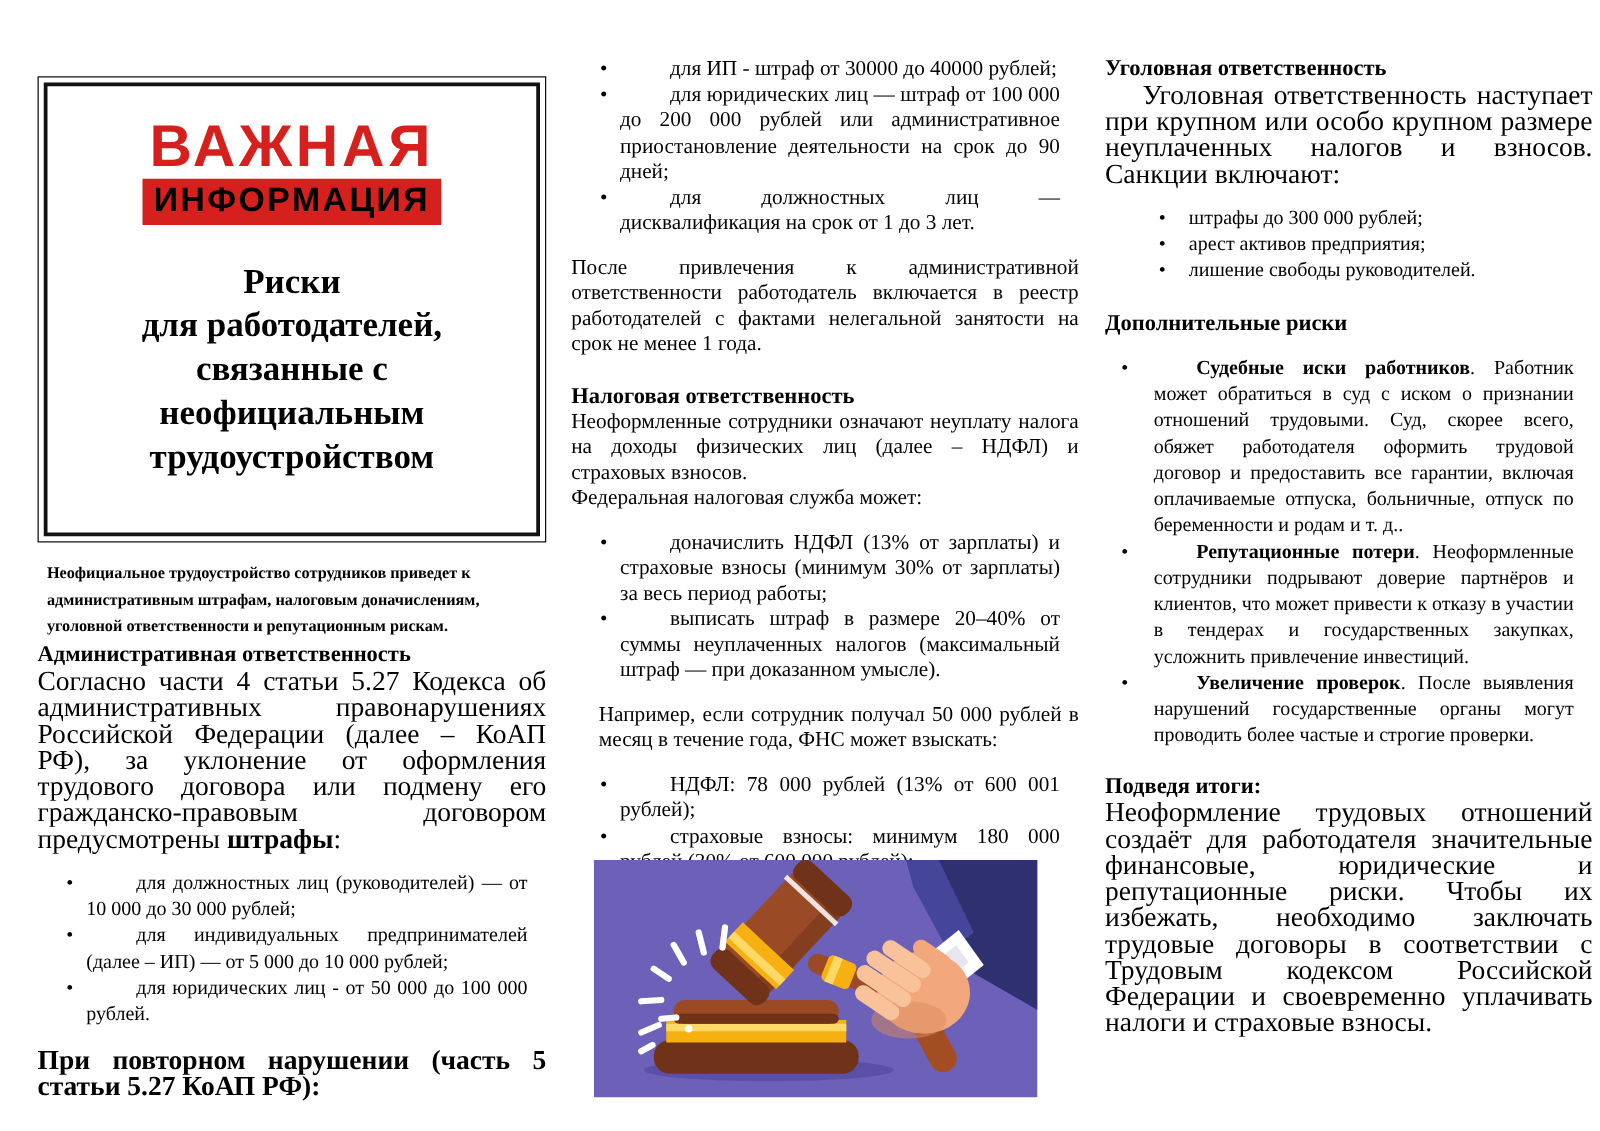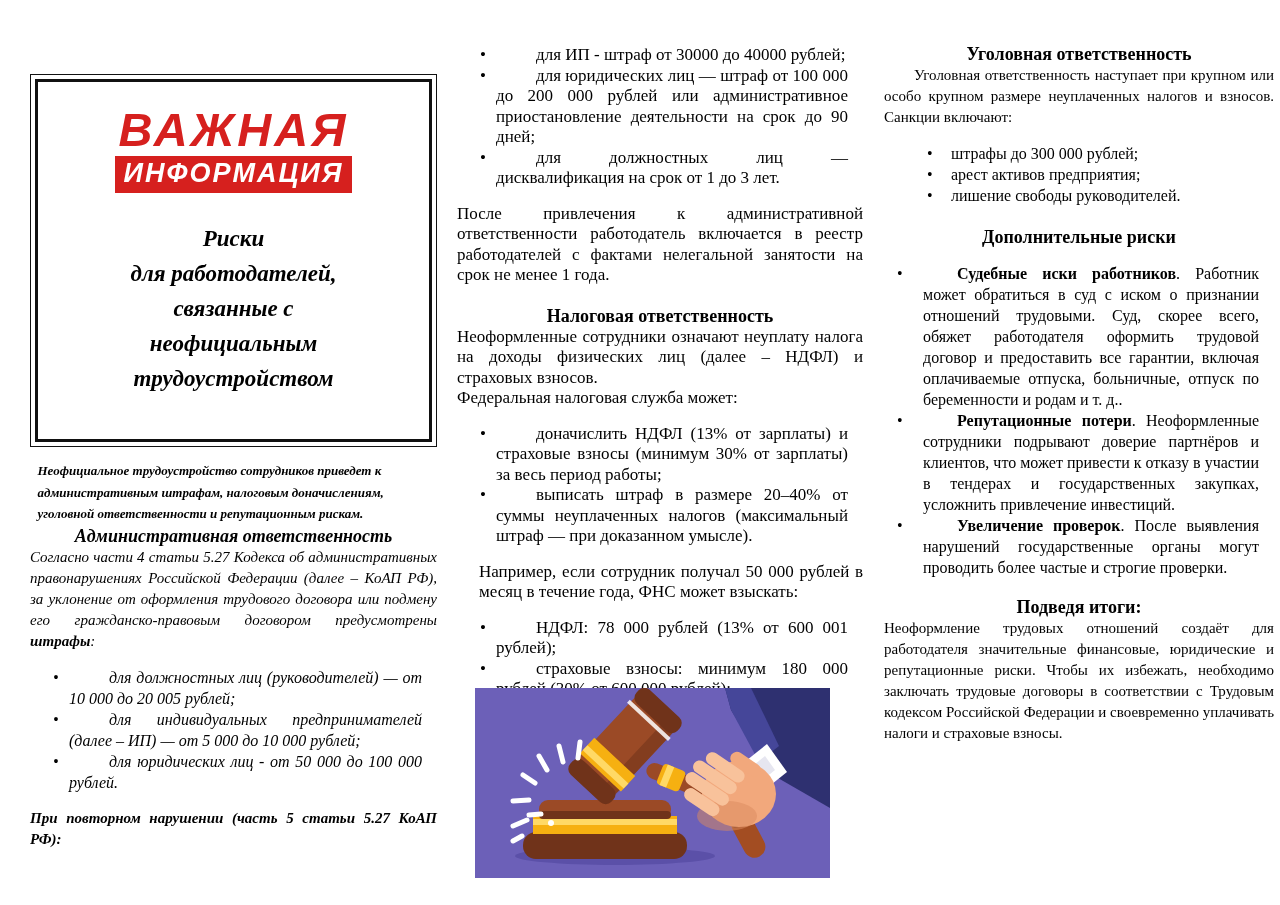--- a/index.html
+++ b/index.html
@@ -9,44 +9,44 @@
     --ill-gold:#f6b011; --ill-gold-light:#ffd966;
     --ill-skin:#f2a87c; --ill-skin-light:#f8c29b; --ill-skin-dark:#d98a5d;
     --ill-suit:#2e3070; --ill-suit-light:#454699;
     --ill-cuff:#ffffff; --ill-pommel:#a34d22;
   }
   html,body{margin:0;padding:0;background:#fff;}
   body{width:1280px;height:905px;overflow:hidden;
        font-family:"Liberation Serif","DejaVu Serif",serif;color:#000;}
   .page{position:relative;width:1280px;height:905px;background:#fff;}
   .col{position:absolute;}
-  .col-left{left:30px;top:74px;width:407px;font-style:italic;}
+  .col-left{left:30px;top:61px;width:407px;}
   .col-mid{left:457px;top:30px;width:406px;}
   .col-right{left:884px;top:44px;width:390px;}
 
   
   .title-box{border:1.5px solid #111;padding:4px;height:373px;box-sizing:border-box;}
   .title-box-inner{border:3px solid #111;height:100%;box-sizing:border-box;
                    text-align:center;padding-top:24px;}
   .logo{display:inline-block;font-family:"Liberation Sans","DejaVu Sans",sans-serif;
         font-weight:bold;line-height:1;}
   .logo-top{color:var(--logo-red);font-size:47px;letter-spacing:3px;}
-  .logo-bottom{background:var(--logo-red);color:#ffffff;font-size:27px;letter-spacing:2px;
+  .logo-bottom{background:var(--logo-red);color:#000000;font-size:27px;letter-spacing:2px;
                padding:4px 9px 6px;margin-top:3px;}
-  .box-title{margin-top:28px;font-weight:bold;font-size:23px;line-height:35px;}
+  .box-title{margin-top:28px;font-weight:bold;font-size:28px;line-height:35px;}
 
   
   .intro{margin:13px auto 0;width:392px;text-align:left;font-weight:bold;
          font-size:13px;line-height:21.5px;}
-  h3{font-size:18px;line-height:21px;margin:0;font-weight:bold;text-align:center;}
+  h3{font-size:18px;line-height:21px;margin:0;font-weight:bold;}
   .h-admin{margin-top:1px;}
   .h-tax{margin-top:20px;}
   .h-add{margin-top:21px;}
   .h-sum{margin-top:19px;}
-  p{margin:0;font-size:15px;line-height:21px;}
+  p{margin:0;font-size:22px;line-height:21px;}
   .col-mid p, .col-mid li{font-size:17px;line-height:20.5px;}
   .just{text-align:justify;}
   .first-indent{text-indent:30px;}
   .hang-para{margin-left:22px;}
   .bold-note{font-weight:bold;text-align:justify;}
 
   ul{list-style:none;margin:15px;padding:0;}
   li{position:relative;font-size:16px;line-height:21px;text-align:justify;
      padding-left:24px;text-indent:40px;}
   li::before{content:"\2022";position:absolute;left:8px;top:0;text-indent:0;}
@@ -81,21 +81,21 @@
         </div>
       </div>
     </div>
 
     <p class="intro">Неофициальное трудоустройство сотрудников приведет к административным штрафам, налоговым доначислениям, уголовной ответственности и репутационным рискам.</p>
 
     <h3 class="h-admin">Административная ответственность</h3>
     <p class="just"><span>Согласно части 4 статьи 5.27 Кодекса об административных правонарушениях Российской Федерации (далее – КоАП РФ), за уклонение от оформления трудового договора или подмену его гражданско-правовым договором предусмотрены </span><b>штрафы</b><span>:</span></p>
 
     <ul>
-      <li>для должностных лиц (руководителей) — от 10 000 до 20 005 рублей;</li>
+      <li>для должностных лиц (руководителей) — от 10 000 до 30 000 рублей;</li>
       <li>для индивидуальных предпринимателей (далее – ИП) — от 5 000 до 10 000 рублей;</li>
       <li>для юридических лиц - от 50 000 до 100 000 рублей.</li>
     </ul>
 
     <p class="bold-note">При повторном нарушении (часть 5 статьи 5.27 КоАП РФ):</p>
   </div>
 
   <div class="col col-mid">
     <ul>
       <li>для ИП - штраф от 30000 до 40000 рублей;</li>

